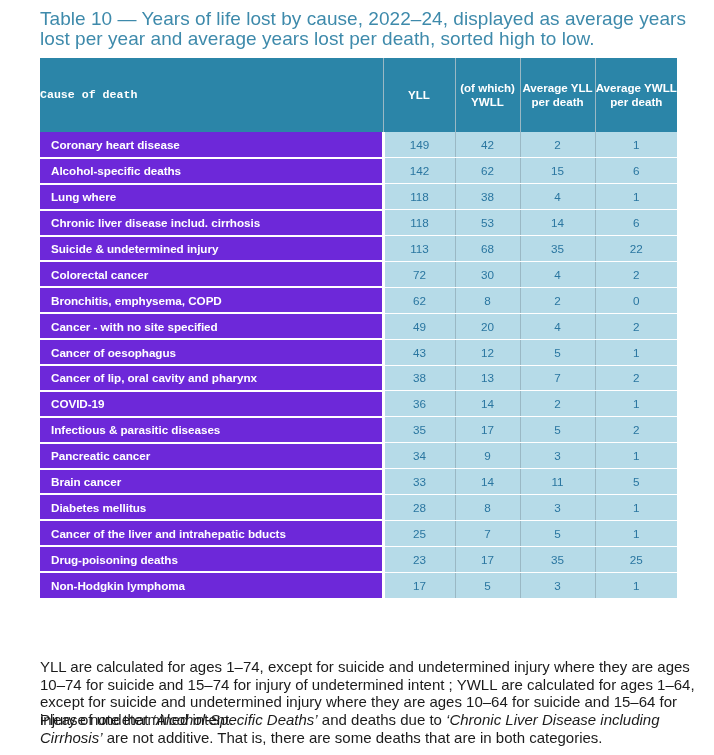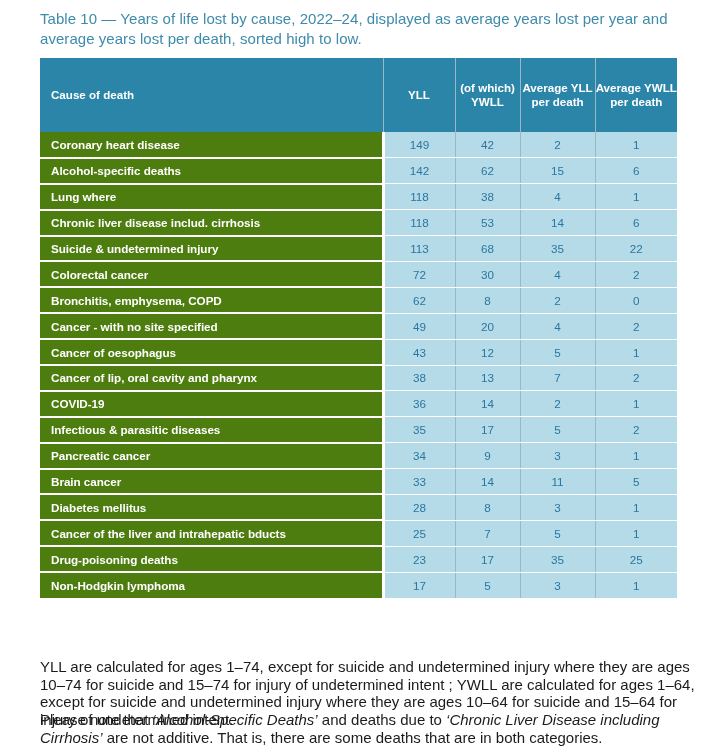--- a/index.html
+++ b/index.html
@@ -19,21 +19,21 @@
     height: 755px;
     box-sizing: border-box;
   }
 
   
   .table-title {
     position: absolute;
     left: 40px;
     top: 9px;
     width: 660px;
-    font-size: 15px;
+    font-size: 19px;
     line-height: 19.5px;
     color: #3e8aab;
     font-weight: 400;
     letter-spacing: 0.05px;
   }
 
   
   .data-table {
     position: absolute;
     left: 40px;
@@ -55,38 +55,38 @@
     font-weight: bold;
     height: 74px;
     padding: 0 0 0 0;
     vertical-align: middle;
     box-sizing: border-box;
     border-right: 1px solid #9ab8c4;
     line-height: 14.5px;
   }
   .data-table thead th.cause-head {
     text-align: left;
-    padding-left: 11px;
     border-right: 1px solid #9ab8c4;
+    font-family: Liberation Mono, monospace;
   }
   .data-table thead th.num-head {
     text-align: center;
   }
   .data-table thead th.last-head {
     border-right: none;
   }
 
   .data-table tbody td {
     height: 25.9px;
     font-size: 11.7px;
     box-sizing: border-box;
     vertical-align: middle;
   }
   .data-table tbody td.cause-cell {
-    background: #4d7c0f;
+    background: #6d28d9;
     color: #ffffff;
     font-weight: bold;
     text-align: left;
     padding-left: 11px;
     border-bottom: 2px solid #ffffff;
     border-right: 3px solid #ffffff;
     letter-spacing: -0.05px;
   }
   .data-table tbody tr:last-child td.cause-cell {
     border-bottom: none;

